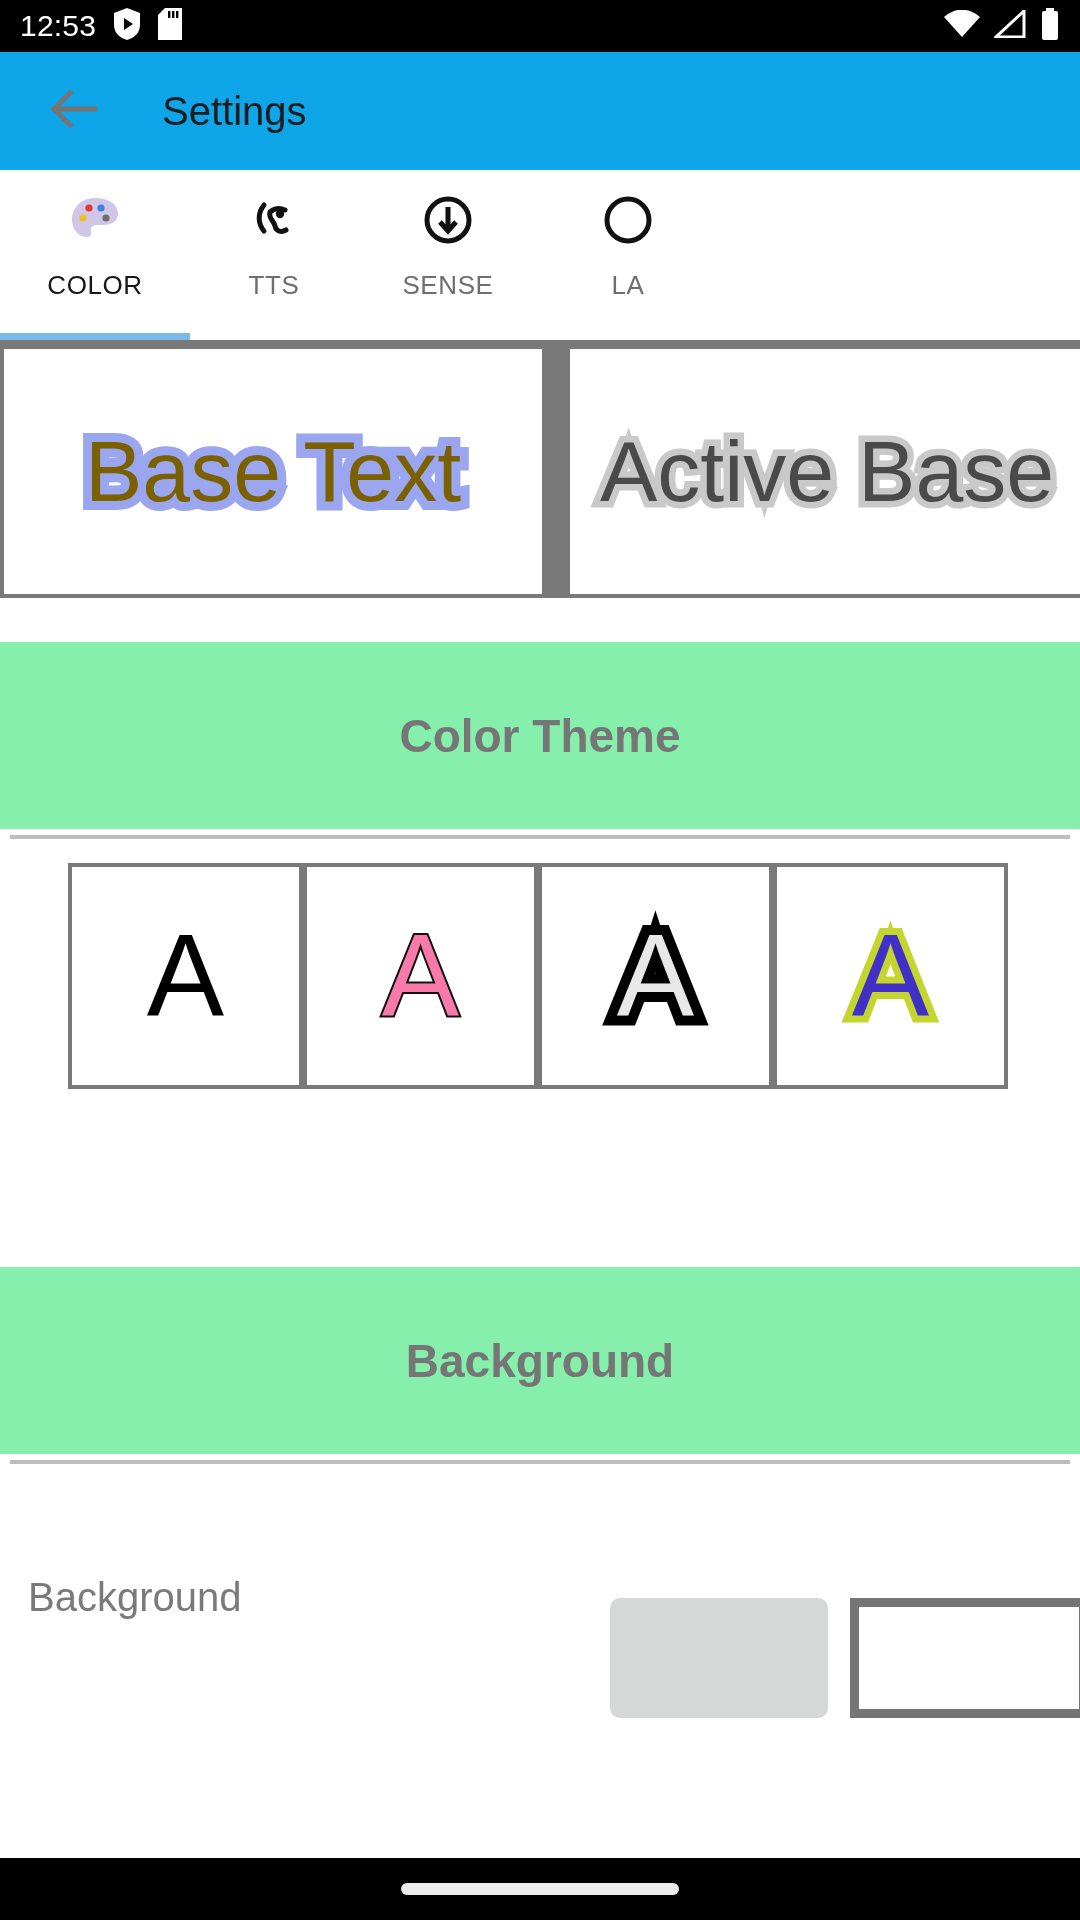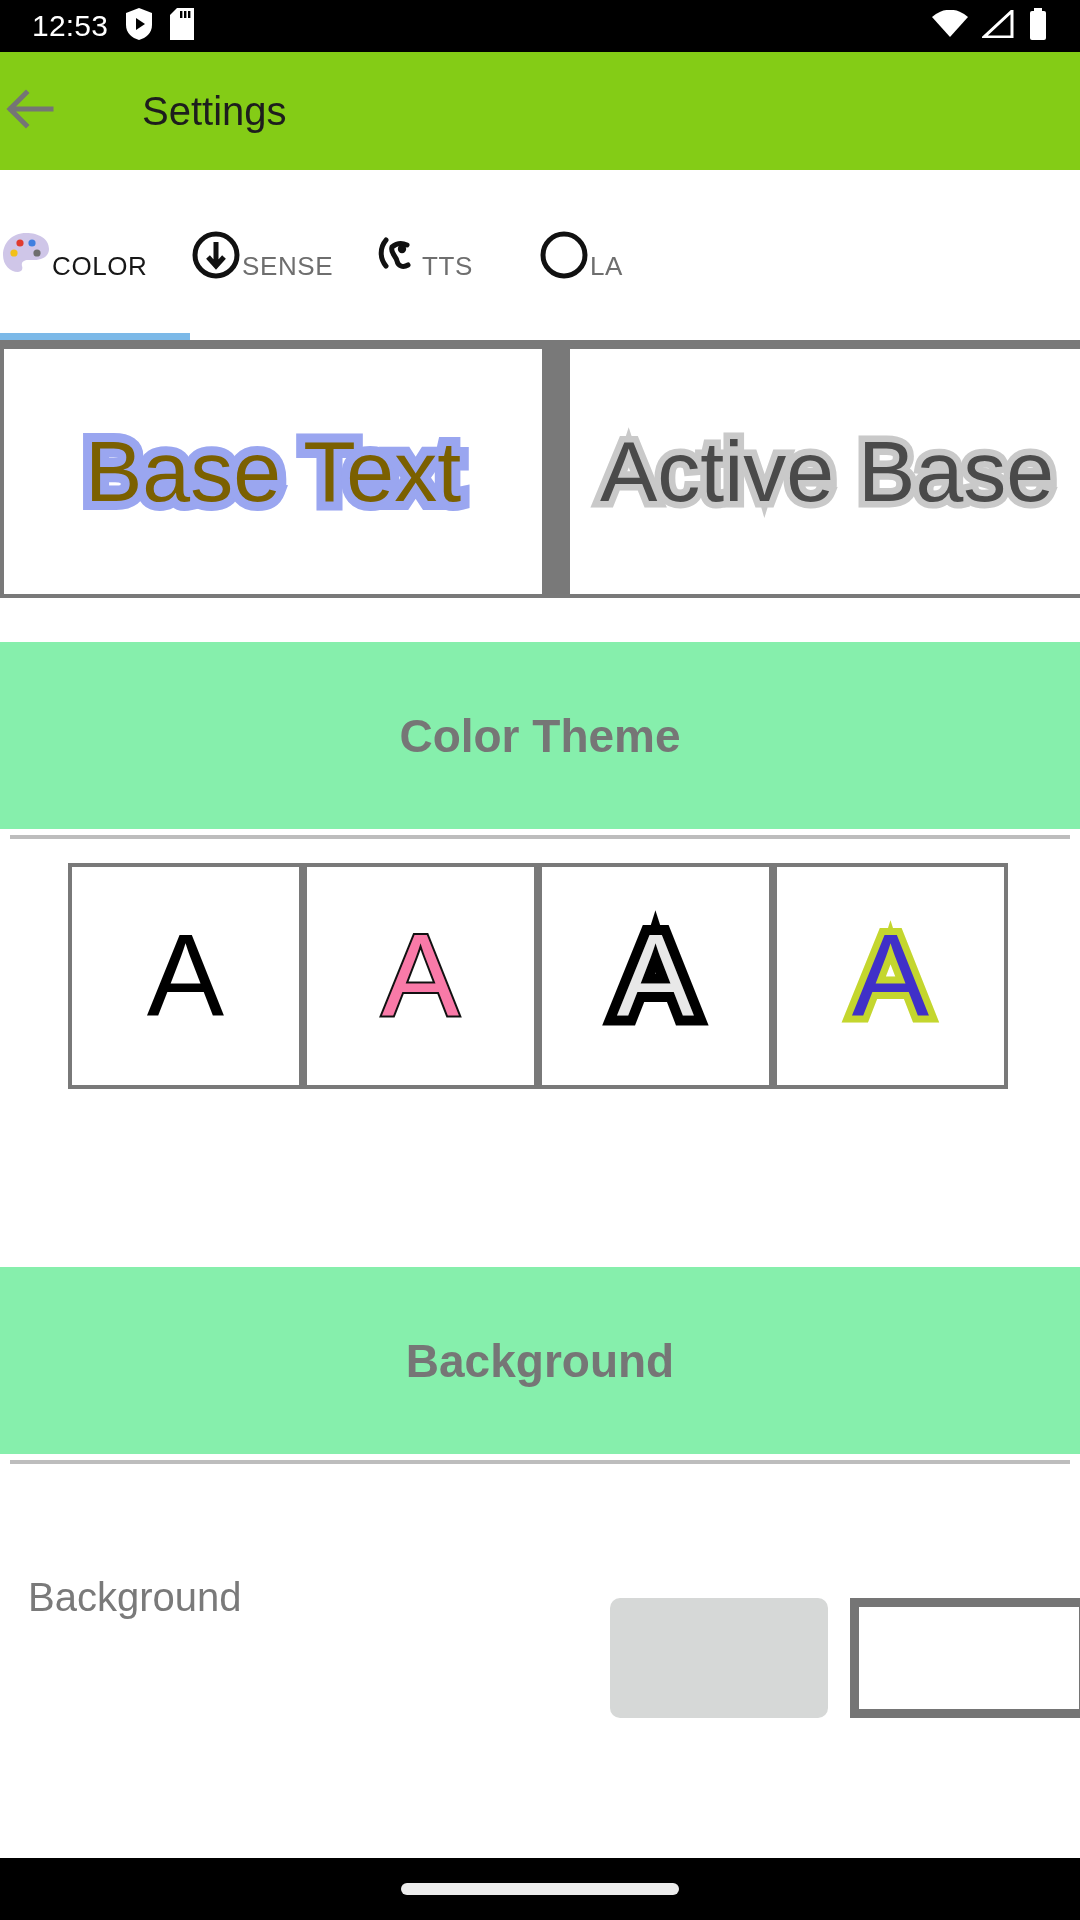--- a/index.html
+++ b/index.html
@@ -10,34 +10,34 @@
     overflow:hidden;
     position:relative;
   }
 
   
   .status-bar {
     height:52px;
     background:#000000;
     display:flex;
     align-items:center;
-    padding:0 32px;
+    padding:0 20px;
     color:#ffffff;
   }
   .status-left { display:flex; align-items:center; gap:18px; }
   .status-clock { font-size:30px; letter-spacing:0.2px; }
   .status-right { margin-left:auto; display:flex; align-items:center; gap:14px; }
 
   
   .app-bar {
     height:118px;
     display:flex;
     align-items:center;
-    background:#84cc16;
-    gap:24px;
+    padding-left:44px;
+    background:#0ea5e9;
   }
   .back-btn {
     width:60px; height:60px;
     display:flex; align-items:center; justify-content:center;
     flex:none;
   }
   .app-title {
     font-size:40px;
     color:#1d1d1d;
     margin-left:58px;
@@ -49,21 +49,21 @@
     height:170px;
     display:flex;
     align-items:flex-start;
     background:#ffffff;
     position:relative;
     overflow:hidden;
   }
   .tab {
     flex:none;
     display:flex;
-    flex-direction:row;
+    flex-direction:column;
     align-items:center;
     justify-content:flex-start;
     padding-top:22px;
     height:170px;
   }
   .tab-icon {
     height:56px;
     display:flex; align-items:center; justify-content:center;
     margin-bottom:22px;
   }
@@ -290,45 +290,45 @@
         <circle cx="32" cy="14" r="3.6" fill="#3f7fe0"></circle>
         <circle cx="14" cy="24" r="3.6" fill="#f2c018"></circle>
         <circle cx="37" cy="24" r="3.6" fill="#6e6e6e"></circle>
       </svg>
     </span>
     <span class="tab-label">COLOR</span>
   </div>
 
 
 
-  <div class="tab" style="width:180px">
-    <span class="tab-icon">
-      <svg width="52" height="52" viewBox="0 0 52 52">
-        <circle cx="26" cy="26" r="21" fill="none" stroke="#111" stroke-width="5"></circle>
-        <path d="M26 13 V36 M18 28 L26 37 L34 28" fill="none" stroke="#111" stroke-width="5"></path>
-      </svg>
-    </span>
-    <span class="tab-label">SENSE</span>
-  </div>
-
   <div class="tab" style="width:168px">
     <span class="tab-icon">
       <svg width="52" height="52" viewBox="0 0 52 52">
         <path d="M37 16 A14 14 0 0 0 22 18 C20 24 26 27 27 32 C28 37 33 39 38 36" fill="none" stroke="#111" stroke-width="5" stroke-linecap="round"></path>
         <circle cx="32" cy="20" r="4.2" fill="#111"></circle>
         <path d="M16 11 A20 20 0 0 0 16 37" fill="none" stroke="#111" stroke-width="5" stroke-linecap="round"></path>
       </svg>
     </span>
     <span class="tab-label">TTS</span>
   </div>
 
   <div class="tab" style="width:180px">
     <span class="tab-icon">
       <svg width="52" height="52" viewBox="0 0 52 52">
         <circle cx="26" cy="26" r="21" fill="none" stroke="#111" stroke-width="5"></circle>
+        <path d="M26 13 V36 M18 28 L26 37 L34 28" fill="none" stroke="#111" stroke-width="5"></path>
+      </svg>
+    </span>
+    <span class="tab-label">SENSE</span>
+  </div>
+
+  <div class="tab" style="width:180px">
+    <span class="tab-icon">
+      <svg width="52" height="52" viewBox="0 0 52 52">
+        <circle cx="26" cy="26" r="21" fill="none" stroke="#111" stroke-width="5"></circle>
       </svg>
     </span>
     <span class="tab-label">LA</span>
   </div>
 
   <div class="tab-indicator"></div>
 </div>
 <div class="tab-bar-bottom-line"></div>
 
 <div class="preview-row">

